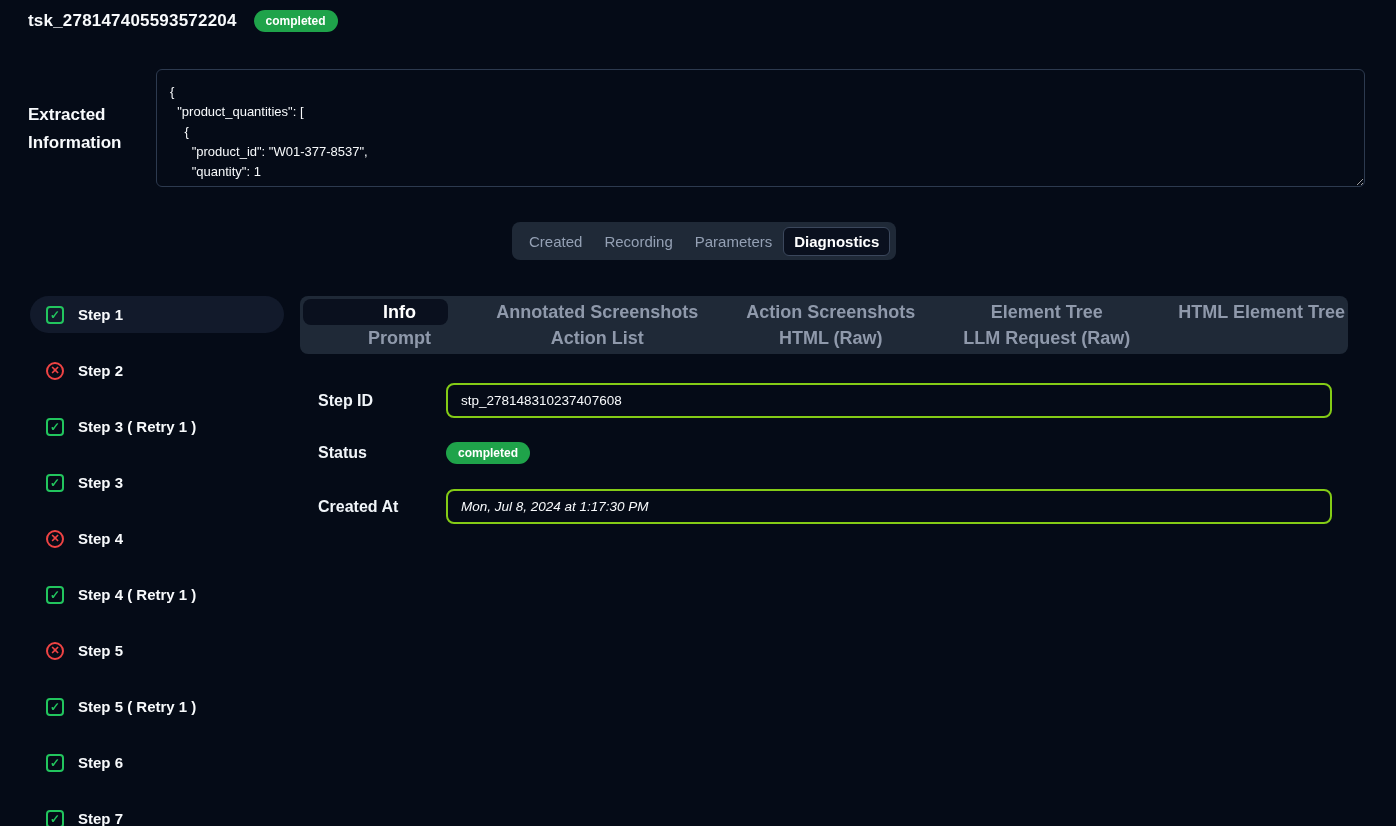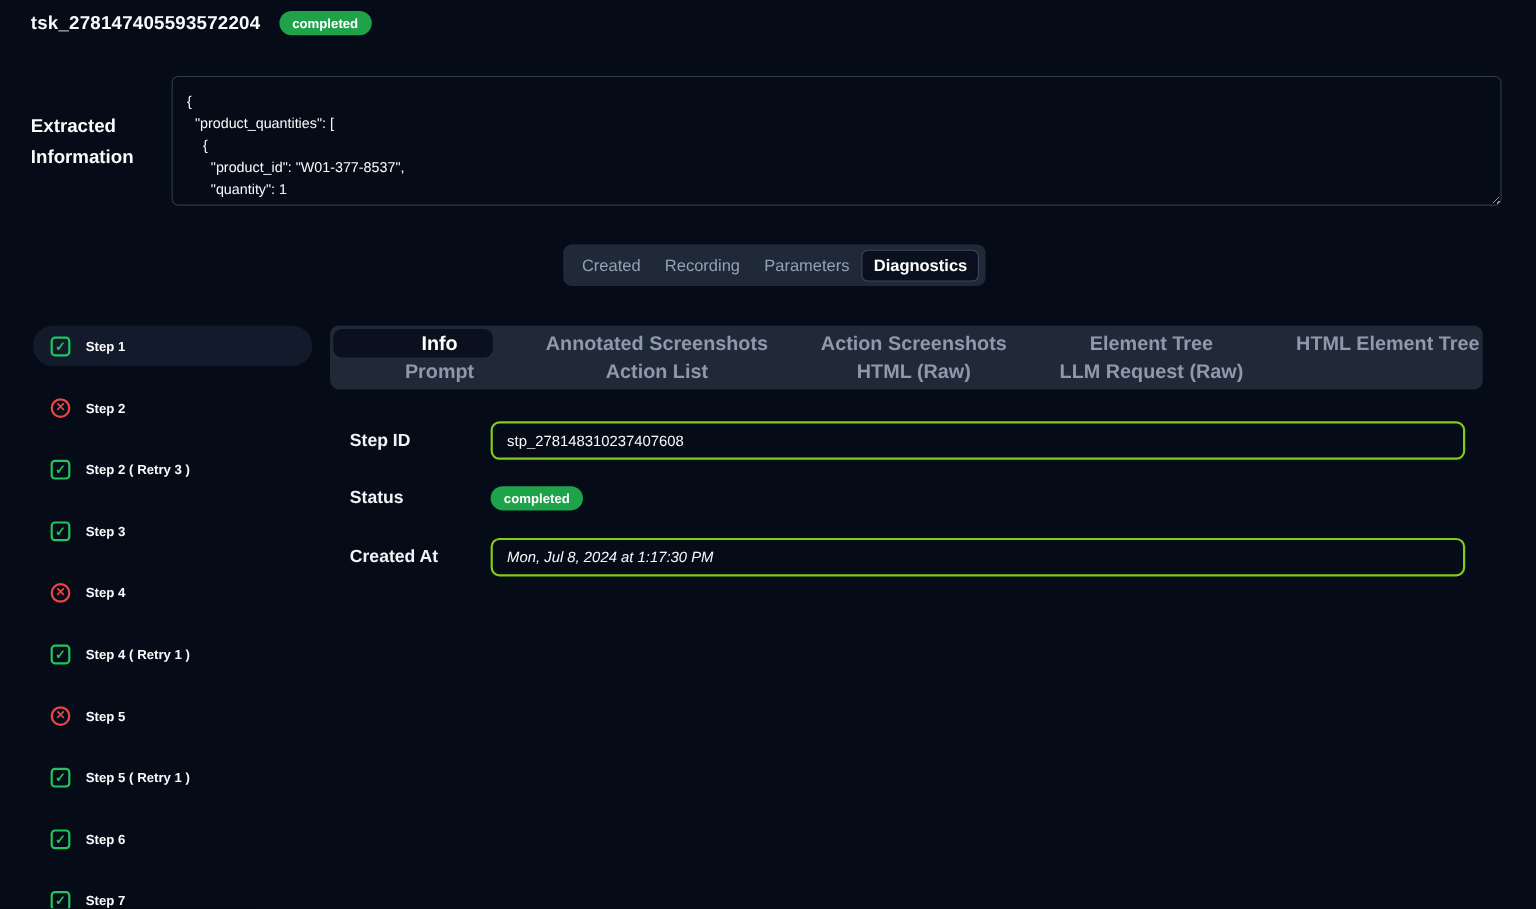--- a/index.html
+++ b/index.html
@@ -43,21 +43,21 @@
 
   
   .steps-sidebar { position: absolute; left: 30px; top: 296px; width: 254px; }
   .step-item { height: 37px; display: flex; align-items: center; gap: 14px;
                padding: 0 16px; border-radius: 20px; margin-bottom: 19px; cursor: pointer; }
   .step-item.selected { background: #121a2b; }
   .step-icon { width: 18px; height: 18px; flex: 0 0 18px; display: flex; align-items: center;
                justify-content: center; font-size: 12px; font-weight: 700; }
   .step-icon.success { border: 2px solid #22c55e; border-radius: 4px; color: #22c55e; }
   .step-icon.failed  { border: 2px solid #ef4444; border-radius: 50%; color: #ef4444; font-size: 11px; }
-  .step-label { font-size: 12px; font-weight: 600; color: #f8fafc; white-space: nowrap; }
+  .step-label { font-size: 15px; font-weight: 600; color: #f8fafc; white-space: nowrap; }
 
   
   .field-label { position: absolute; left: 318px; font-size: 16px; font-weight: 700; color: #f1f5f9; }
   .field-input { position: absolute; left: 446px; width: 886px; height: 35px;
                  background: transparent; border: 2px solid #84cc16; border-radius: 8px;
                  color: #f8fafc; font-family: inherit; font-size: 13.5px; padding: 0 13px; outline: none; }
   .lbl-step-id    { top: 383px; line-height: 35px; }
   .inp-step-id    { top: 383px; }
   .lbl-status     { top: 442px; line-height: 22px; }
   .status-badge   { position: absolute; left: 446px; top: 442px; }
@@ -95,21 +95,21 @@
       <div class="step-item selected">
         <span class="step-icon success">✓</span>
         <span class="step-label">Step 1</span>
       </div>
       <div class="step-item">
         <span class="step-icon failed">✕</span>
         <span class="step-label">Step 2</span>
       </div>
       <div class="step-item">
         <span class="step-icon success">✓</span>
-        <span class="step-label">Step 2 ( Retry 3 )</span>
+        <span class="step-label">Step 3 ( Retry 1 )</span>
       </div>
       <div class="step-item">
         <span class="step-icon success">✓</span>
         <span class="step-label">Step 3</span>
       </div>
       <div class="step-item">
         <span class="step-icon failed">✕</span>
         <span class="step-label">Step 4</span>
       </div>
       <div class="step-item">

